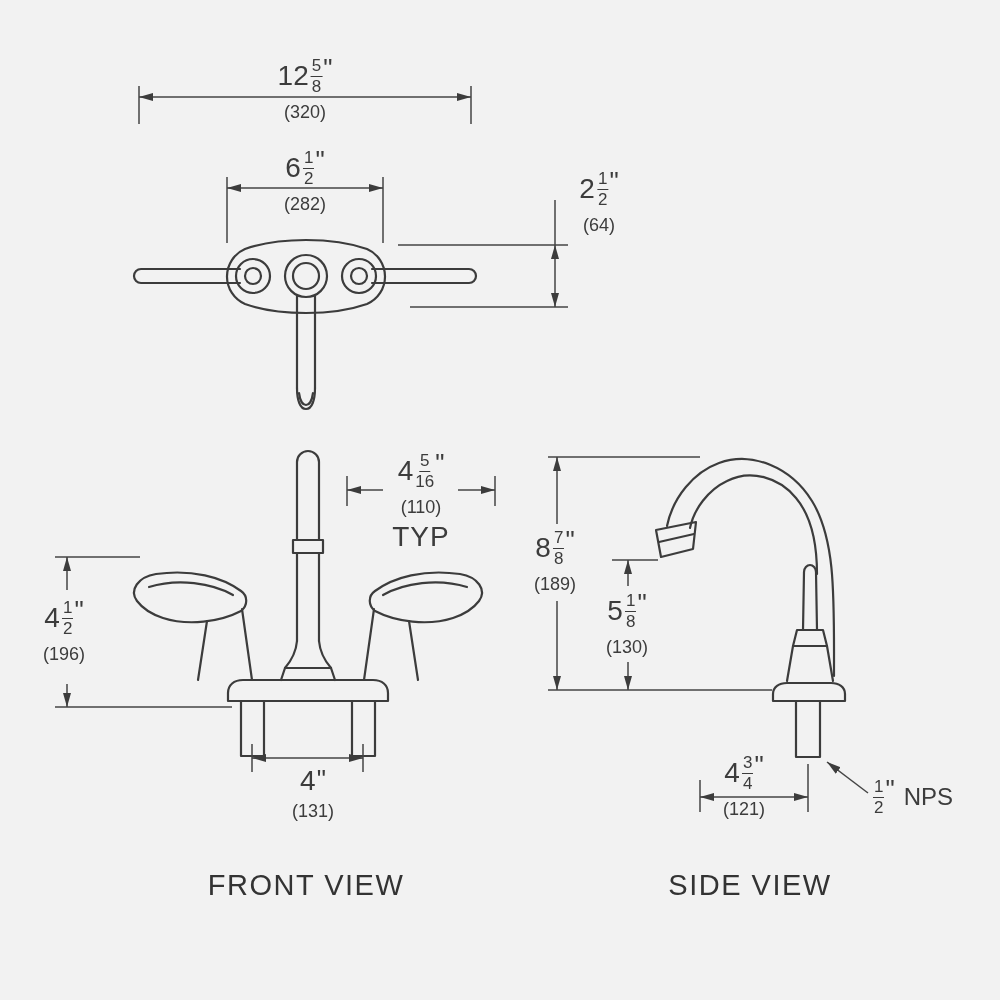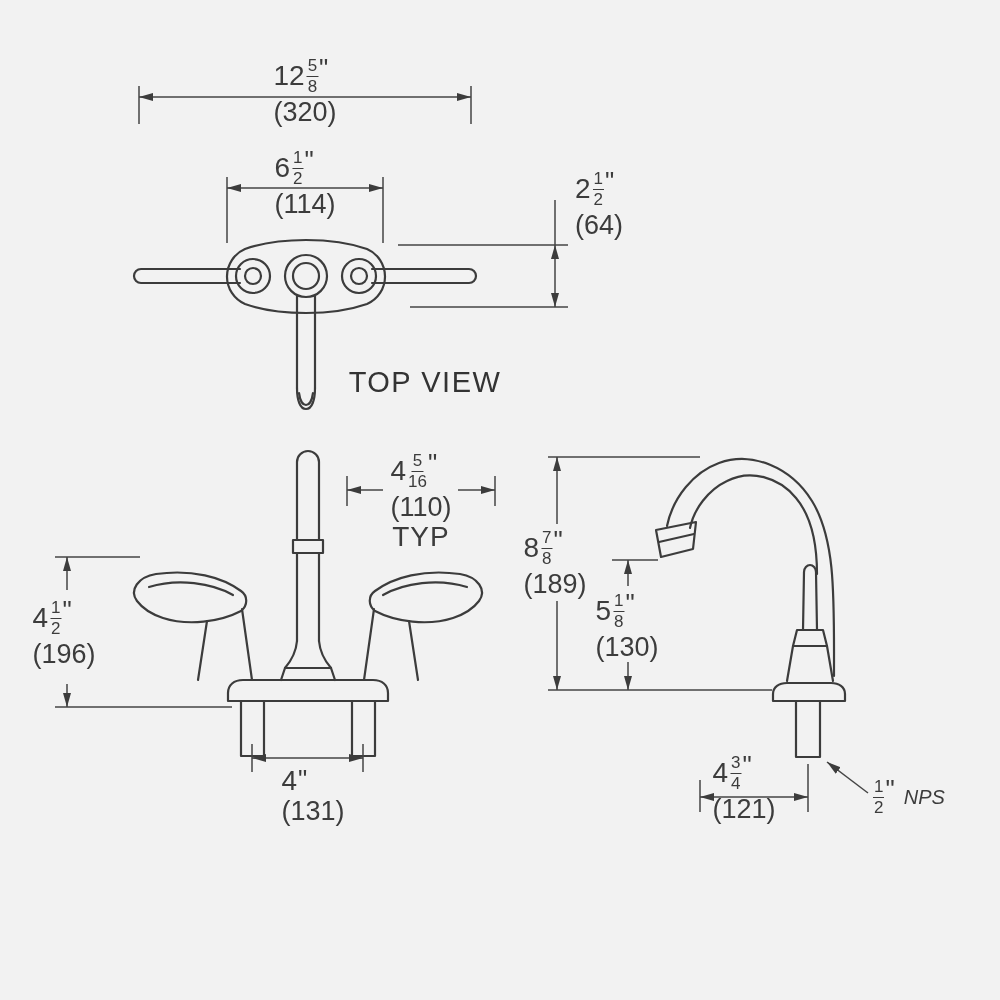--- a/index.html
+++ b/index.html
@@ -1,29 +1,29 @@
 <!DOCTYPE html>
 <html><head>
 <meta charset="utf-8">
 <style>
   html,body{margin:0;padding:0;}
   body{background:#f2f2f2;font-family:"Liberation Sans", sans-serif;}
   .canvas{position:relative;width:1000px;height:1000px;background:#f2f2f2;overflow:hidden;}
   svg.drawing{position:absolute;left:0;top:0;}
   .dim{position:absolute;transform:translateX(-50%);text-align:center;color:#3c3c3c;}
   .dim-left{position:absolute;text-align:left;color:#3c3c3c;}
-  .line1{display:flex;justify-content:flex-start;align-items:center;font-size:28px;line-height:1;height:42px;white-space:nowrap;}
+  .line1{display:flex;justify-content:center;align-items:center;font-size:28px;line-height:1;height:42px;white-space:nowrap;}
   .fs{display:inline-flex;flex-direction:column;align-items:center;font-size:17px;line-height:1.05;margin-left:2px;}
   .fs .n{border-bottom:1.7px solid #3c3c3c;padding:0 1px 1px 1px;}
   .fs .d{padding-top:1px;}
   .unit{align-self:flex-start;font-size:26px;line-height:1;margin-left:1px;}
-  .line2{font-size:27px;line-height:28px;margin-top:1px;white-space:nowrap;}
+  .line2{font-size:18px;line-height:28px;margin-top:1px;white-space:nowrap;}
   .line3{font-size:28px;line-height:28px;margin-top:2px;letter-spacing:1px;}
   .mm-bold{font-weight:normal;}
-  .nps-label{font-size:20px;margin-left:9px;align-self:center;font-style:italic;}
+  .nps-label{font-size:24px;margin-left:9px;align-self:center;}
   .view-label{position:absolute;transform:translateX(-50%);font-size:29px;color:#333;letter-spacing:1.5px;white-space:nowrap;}
 </style>
 </head>
 <body>
 
 <div class="canvas">
 
   <svg class="drawing" width="1000" height="1000" viewBox="0 0 1000 1000">
     <defs>
       <marker id="arr" viewBox="0 0 14 10" refX="14" refY="5" markerWidth="14" markerHeight="10" markerUnits="userSpaceOnUse" orient="auto-start-reverse">
@@ -156,21 +156,21 @@
 
   <div class="dim" style="left:305px;top:147px;">
     <div class="line1">
         <span>6</span>
         <span class="fs">
           <span class="n">1</span>
           <span class="d">2</span>
         </span>
         <span class="unit">"</span>
       </div>
-    <div class="line2">(114)</div>
+    <div class="line2">(282)</div>
   </div>
 
   <div class="dim" style="left:599px;top:168px;">
     <div class="line1">
         <span>2</span>
         <span class="fs">
           <span class="n">1</span>
           <span class="d">2</span>
         </span>
         <span class="unit">"</span>
@@ -251,15 +251,16 @@
     <div class="line1">
         <span class="fs">
           <span class="n">1</span>
           <span class="d">2</span>
         </span>
         <span class="unit">"</span>
         <span class="nps-label">NPS</span>
       </div>
   </div>
 
-  <div class="view-label" style="left:425px;top:366px;">TOP VIEW</div>
+  <div class="view-label" style="left:306px;top:869px;">FRONT VIEW</div>
+  <div class="view-label" style="left:750px;top:869px;">SIDE VIEW</div>
 
 </div>
 
 </body></html>

